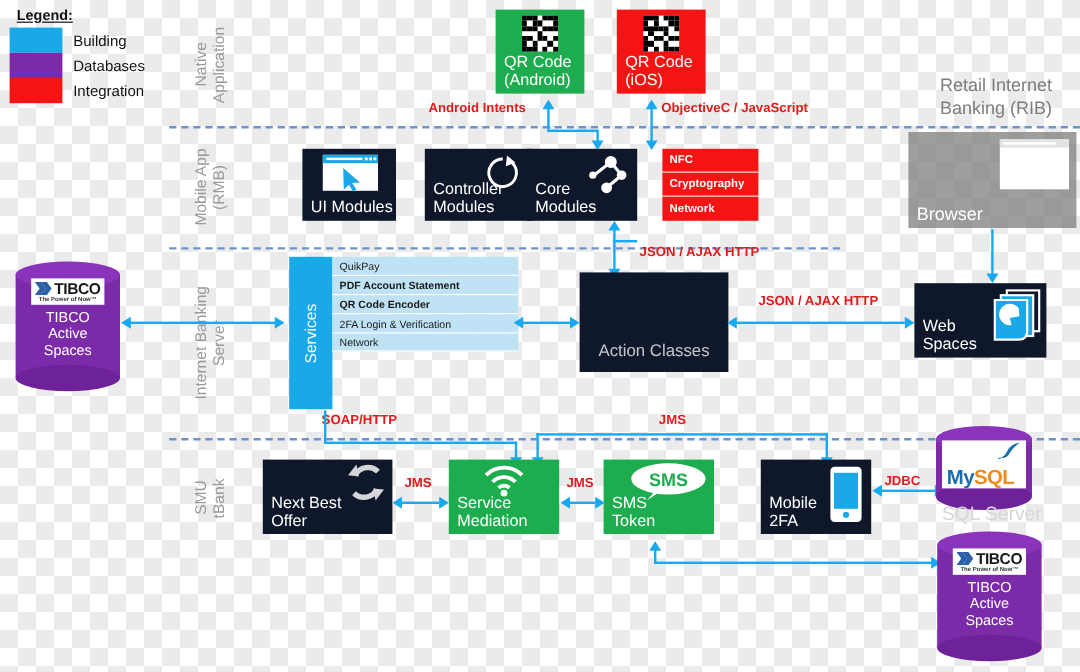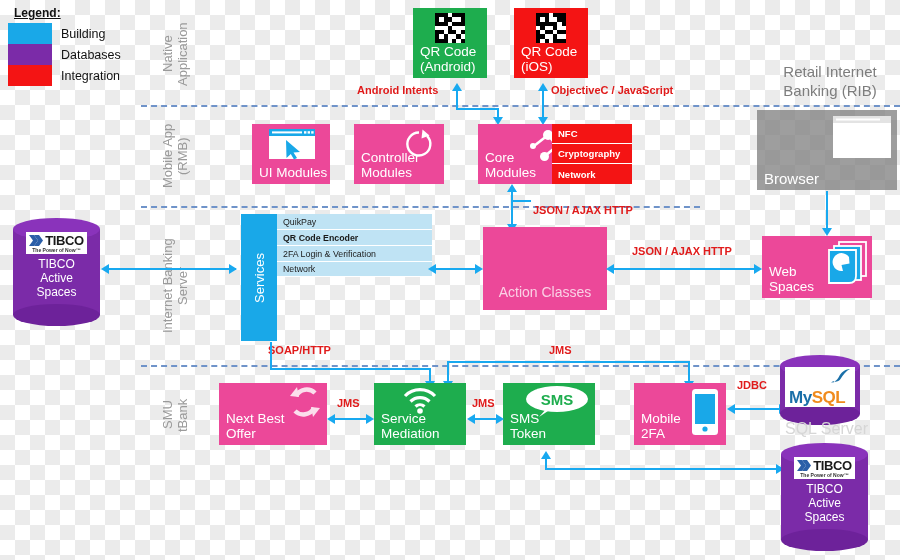--- a/index.html
+++ b/index.html
@@ -30,21 +30,21 @@
   .lane-line{border-top:2px dashed #6f93c9;height:0;}
   .lane-label{
     color:#9a9a9a;font-size:13px;line-height:15px;text-align:center;
     writing-mode:vertical-rl;transform:rotate(180deg);
     white-space:pre-line;
   }
 
   
   .blk{color:#fff;font-size:13.5px;line-height:15px;overflow:hidden;}
   .blk .cap{position:absolute;left:7px;bottom:4px;white-space:pre-line;}
-  .blue{background:#ec4899;}
+  .blue{background:#0f172a;}
   .green{background:#1ead4e;}
   .red{background:#f41414;}
   .grey{background:rgba(120,120,120,.72);}
 
   
   .redrow{
     background:#f41414;color:#fff;font-size:9.5px;font-weight:bold;
     display:flex;align-items:center;padding-left:6px;
     border-bottom:1.5px solid #fff;box-sizing:border-box;
   }
@@ -271,21 +271,21 @@
 
 <div class="abs blk blue" style="left:354px;top:124px;width:90px;height:60px;">
   <svg width="34" height="34" viewBox="0 0 34 34" style="position:absolute;right:8px;top:3px;">
     <path d="M17 5.5 a11.5 11.5 0 1 0 8 3.4" fill="none" stroke="#fff" stroke-width="2.4"></path>
     <path d="M20.5 2.5 L27.5 8.5 L19.5 11.5 Z" fill="#fff"></path>
   </svg>
   <div class="cap">Controller
 Modules</div>
 </div>
 
-<div class="abs blk blue" style="left:478px;top:124px;width:92px;height:60px;">
+<div class="abs blk blue" style="left:439px;top:124px;width:92px;height:60px;">
   <svg width="40" height="38" viewBox="0 0 40 38" style="position:absolute;right:4px;top:3px;">
     <line x1="8" y1="19" x2="22" y2="8" stroke="#fff" stroke-width="2.6"></line>
     <line x1="22" y1="8" x2="31" y2="19" stroke="#fff" stroke-width="2.6"></line>
     <line x1="31" y1="19" x2="19" y2="29" stroke="#fff" stroke-width="2.6"></line>
     <circle cx="22" cy="8" r="5" fill="#fff"></circle>
     <circle cx="31" cy="19" r="4" fill="#fff"></circle>
     <circle cx="18.5" cy="29.5" r="4.5" fill="#fff"></circle>
     <circle cx="7" cy="19" r="3" fill="#fff"></circle>
   </svg>
   <div class="cap">Core
@@ -315,20 +315,21 @@
   <div class="cap" style="font-size:15px;">Browser</div>
 </div>
 <div class="abs ln lnv" style="left:826px;top:191px;height:43px;"></div>
 <div class="abs ah ah-dn" style="left:822px;top:228px;"></div>
 
 <div class="abs" id="services-bar" style="left:241px;top:214px;width:36px;height:127px;">
   <span>Services</span>
 </div>
 <div class="abs" style="left:277px;top:214px;width:155px;height:127px;">
   <div class="srow" style="height:16px;">QuikPay</div>
+  <div class="srow b" style="height:16px;">PDF Account Statement</div>
   <div class="srow b" style="height:16px;">QR Code Encoder</div>
   <div class="srow" style="height:16px;">2FA Login &amp; Verification</div>
   <div class="srow" style="height:15px;">Network</div>
 </div>
 
 <div class="abs blk blue" style="left:483px;top:227px;width:124px;height:83px;">
   <div class="cap" style="left:0;width:100%;text-align:center;bottom:10px;color:rgba(255,255,255,.75);font-size:14px;">Action Classes</div>
 </div>
 
 <div class="abs ln lnh" style="left:435px;top:268px;width:40px;"></div>
@@ -413,21 +414,21 @@
 <div class="abs clab" style="left:337px;top:397px;">JMS</div>
 <div class="abs ln lnh" style="left:334px;top:418px;width:32px;"></div>
 <div class="abs ah ah-lf" style="left:327px;top:414px;"></div>
 <div class="abs ah ah-rt" style="left:366px;top:414px;"></div>
 
 <div class="abs clab" style="left:472px;top:397px;">JMS</div>
 <div class="abs ln lnh" style="left:474px;top:418px;width:22px;"></div>
 <div class="abs ah ah-lf" style="left:467px;top:414px;"></div>
 <div class="abs ah ah-rt" style="left:496px;top:414px;"></div>
 
-<div class="abs clab" style="left:737px;top:379px;">JDBC</div>
+<div class="abs clab" style="left:737px;top:395px;">JDBC</div>
 <div class="abs ln lnh" style="left:734px;top:408px;width:46px;"></div>
 <div class="abs ah ah-lf" style="left:727px;top:404px;"></div>
 <div class="abs ah ah-rt" style="left:779px;top:404px;"></div>
 
 <div class="abs ln lnv" style="left:545px;top:458px;height:12px;"></div>
 <div class="abs ah ah-up" style="left:541px;top:451px;"></div>
 <div class="abs ln lnh" style="left:545px;top:468px;width:233px;"></div>
 <div class="abs ah ah-rt" style="left:776px;top:464px;"></div>
 
 <div class="cyl" style="left:13px;top:218px;width:87px;height:108px;">

